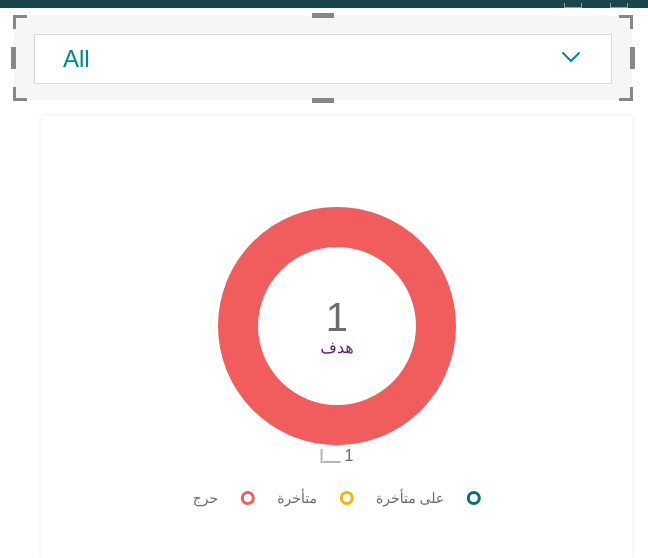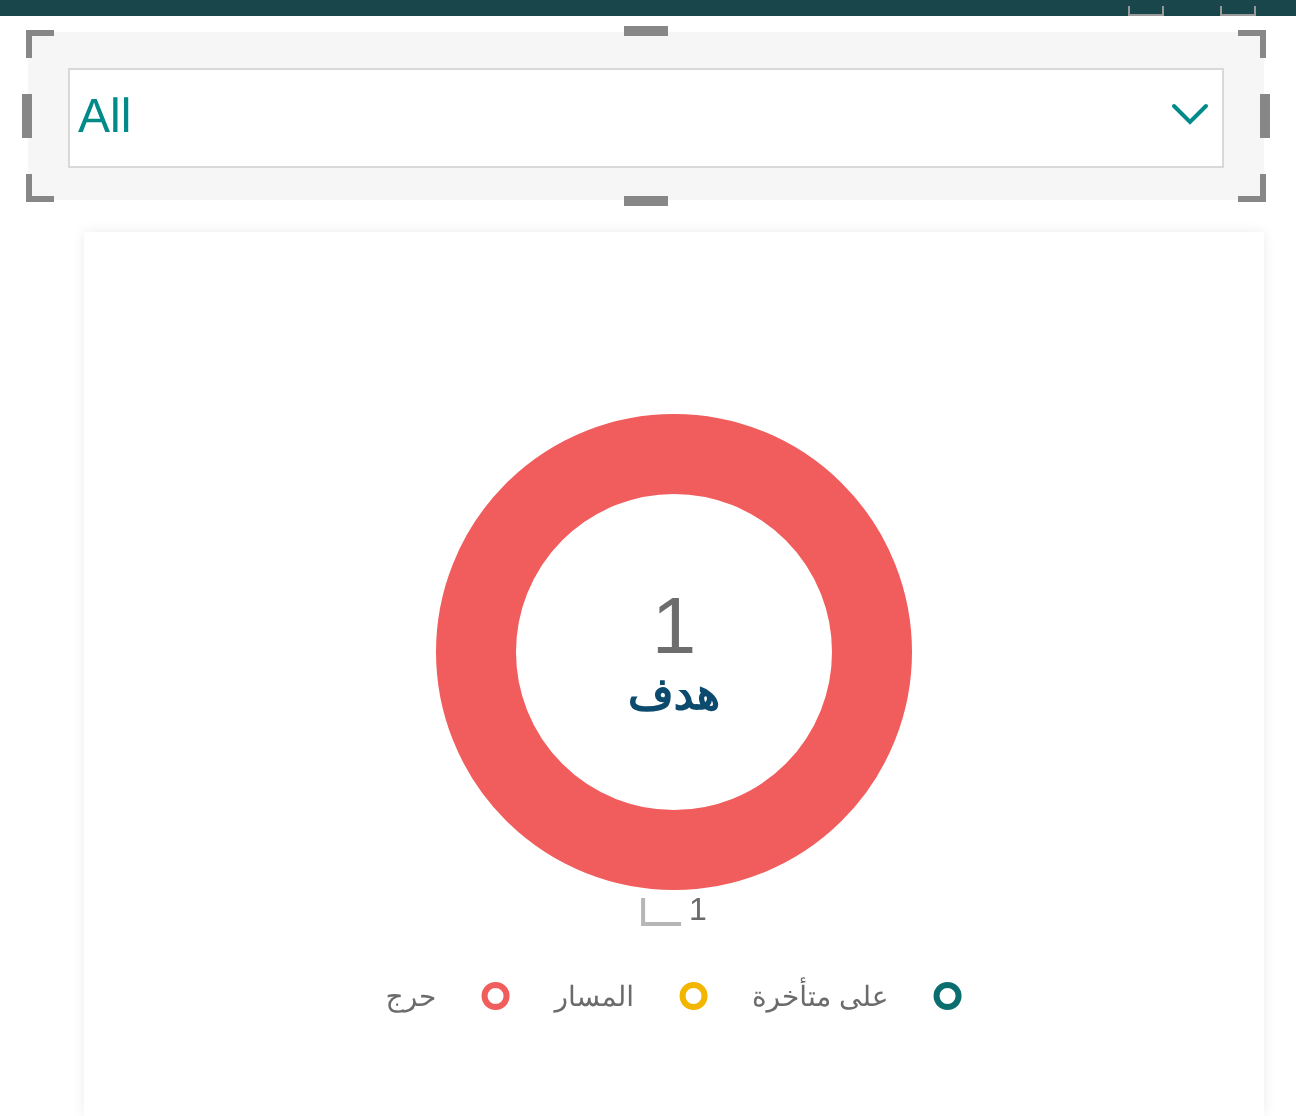--- a/index.html
+++ b/index.html
@@ -64,21 +64,21 @@
     position: absolute;
     left: 20px;
     top: 18px;
     width: 578px;
     height: 50px;
     background: #ffffff;
     border: 1px solid #d9d9d9;
     display: flex;
     align-items: center;
     justify-content: space-between;
-    padding: 0 4px;
+    padding: 0 28px;
     cursor: pointer;
   }
   .dropdown-value {
     color: #008a8a;
     font-size: 24px;
     font-weight: 400;
   }
   .chevron {
     color: #008a8a;
   }
@@ -116,23 +116,23 @@
     top: 50%;
     transform: translate(-50%, -50%);
     text-align: center;
   }
   .donut-value {
     font-size: 40px;
     color: #6d6d6d;
     font-weight: 300;
   }
   .donut-label {
-    font-size: 22px;
-    color: #0c4a6e;
-    font-weight: 700;
+    font-size: 16px;
+    color: #701a75;
+    font-weight: 400;
     margin-top: -2px;
   }
 
   .callout {
     position: absolute;
     left: 50%;
     top: 333px;
     transform: translateX(-50%);
     display: flex;
     align-items: flex-end;
@@ -228,21 +228,21 @@
     <span class="callout-text">1</span>
   </div>
 
   <div class="legend">
     <div class="legend-item">
       <span class="legend-swatch" style="border-color:#0b6e6e"></span>
       <span>على متأخرة</span>
     </div>
     <div class="legend-item">
       <span class="legend-swatch" style="border-color:#f2b600"></span>
-      <span>المسار</span>
+      <span>متأخرة</span>
     </div>
     <div class="legend-item">
       <span class="legend-swatch" style="border-color:#f15c5c"></span>
       <span>حرج</span>
     </div>
   </div>
 
 </div>
 
 </body></html>

